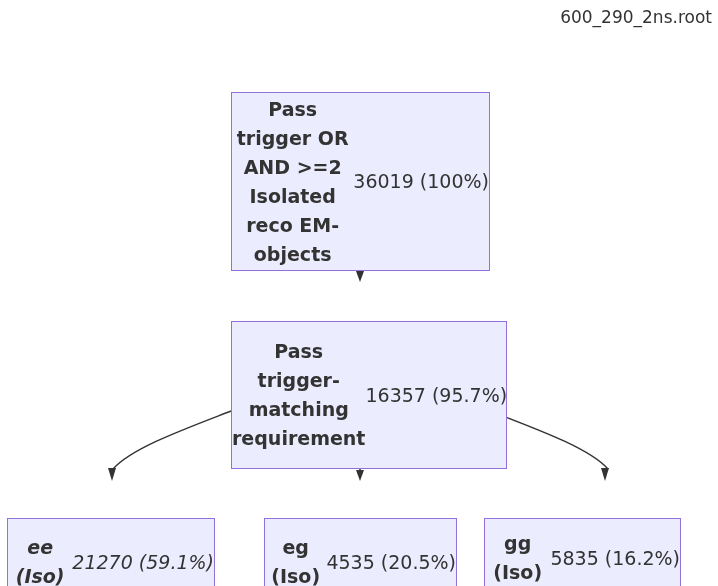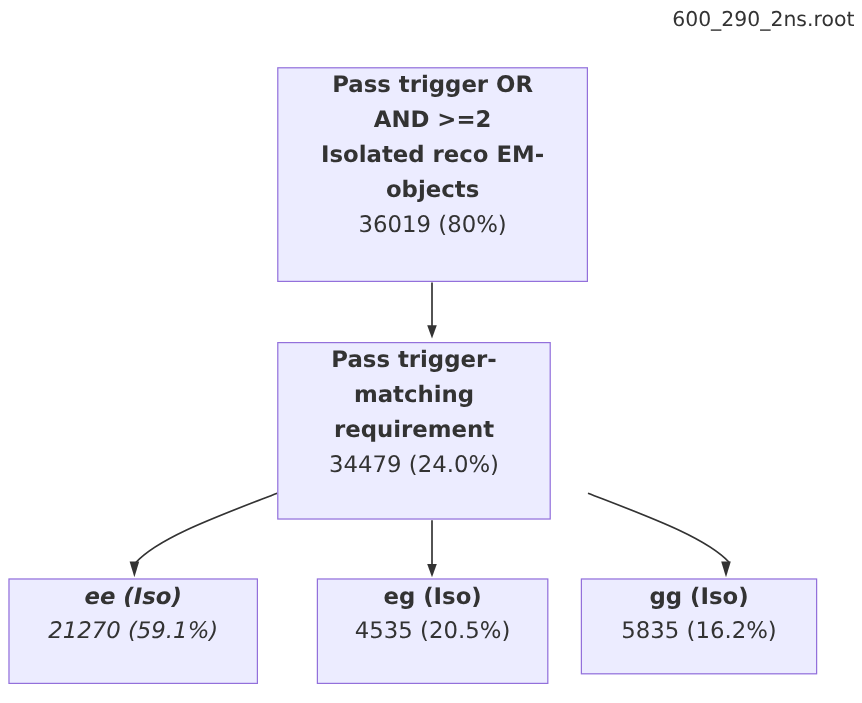--- a/index.html
+++ b/index.html
@@ -43,38 +43,39 @@
   }
   .arrowhead {
     fill: var(--edge-color);
     stroke: none;
   }
   .node {
     position: absolute;
     background: var(--node-fill);
     border: 1px solid var(--node-border);
     display: flex;
-    flex-direction: column;
+    flex-direction: row;
     align-items: center;
     justify-content: flex-start;
     text-align: center;
     color: var(--text-color);
     font-size: 19px;
     line-height: 29px;
+    margin-top: 36px;
   }
   .node-label {
     font-weight: bold;
     white-space: pre-line;
   }
   .node-count {
     font-weight: normal;
     white-space: nowrap;
   }
   .node-root   { left: 231px; top: 56px;  width: 259px; height: 179px; }
-  .node-match  { left: 231px; top: 285px; width: 228px; height: 148px; }
+  .node-match  { left: 231px; top: 285px; width: 276px; height: 148px; }
   .node-ee     { left: 7px;   top: 482px; width: 208px; height: 88px; font-style: italic; }
   .node-eg     { left: 264px; top: 482px; width: 193px; height: 88px; }
   .node-gg     { left: 484px; top: 482px; width: 197px; height: 80px; }
 </style>
 </head>
 <body>
 
 <div class="canvas">
 
   <div class="diagram-title">600_290_2ns.root</div>
@@ -92,28 +93,28 @@
 
     <path class="edge-path" d="M490,411 C539,430 589,448 608,469"></path>
     <polygon class="arrowhead" points="601,468 609,468 605,481"></polygon>
   </svg>
 
   <div class="node node-root">
     <div class="node-label">Pass trigger OR
 AND &gt;=2
 Isolated reco EM-
 objects</div>
-    <div class="node-count">36019 (80%)</div>
+    <div class="node-count">36019 (100%)</div>
   </div>
 
   <div class="node node-match">
     <div class="node-label">Pass trigger-
 matching
 requirement</div>
-    <div class="node-count">34479 (24.0%)</div>
+    <div class="node-count">16357 (95.7%)</div>
   </div>
 
   <div class="node node-ee">
     <div class="node-label">ee (Iso)</div>
     <div class="node-count">21270 (59.1%)</div>
   </div>
 
   <div class="node node-eg">
     <div class="node-label">eg (Iso)</div>
     <div class="node-count">4535 (20.5%)</div>

